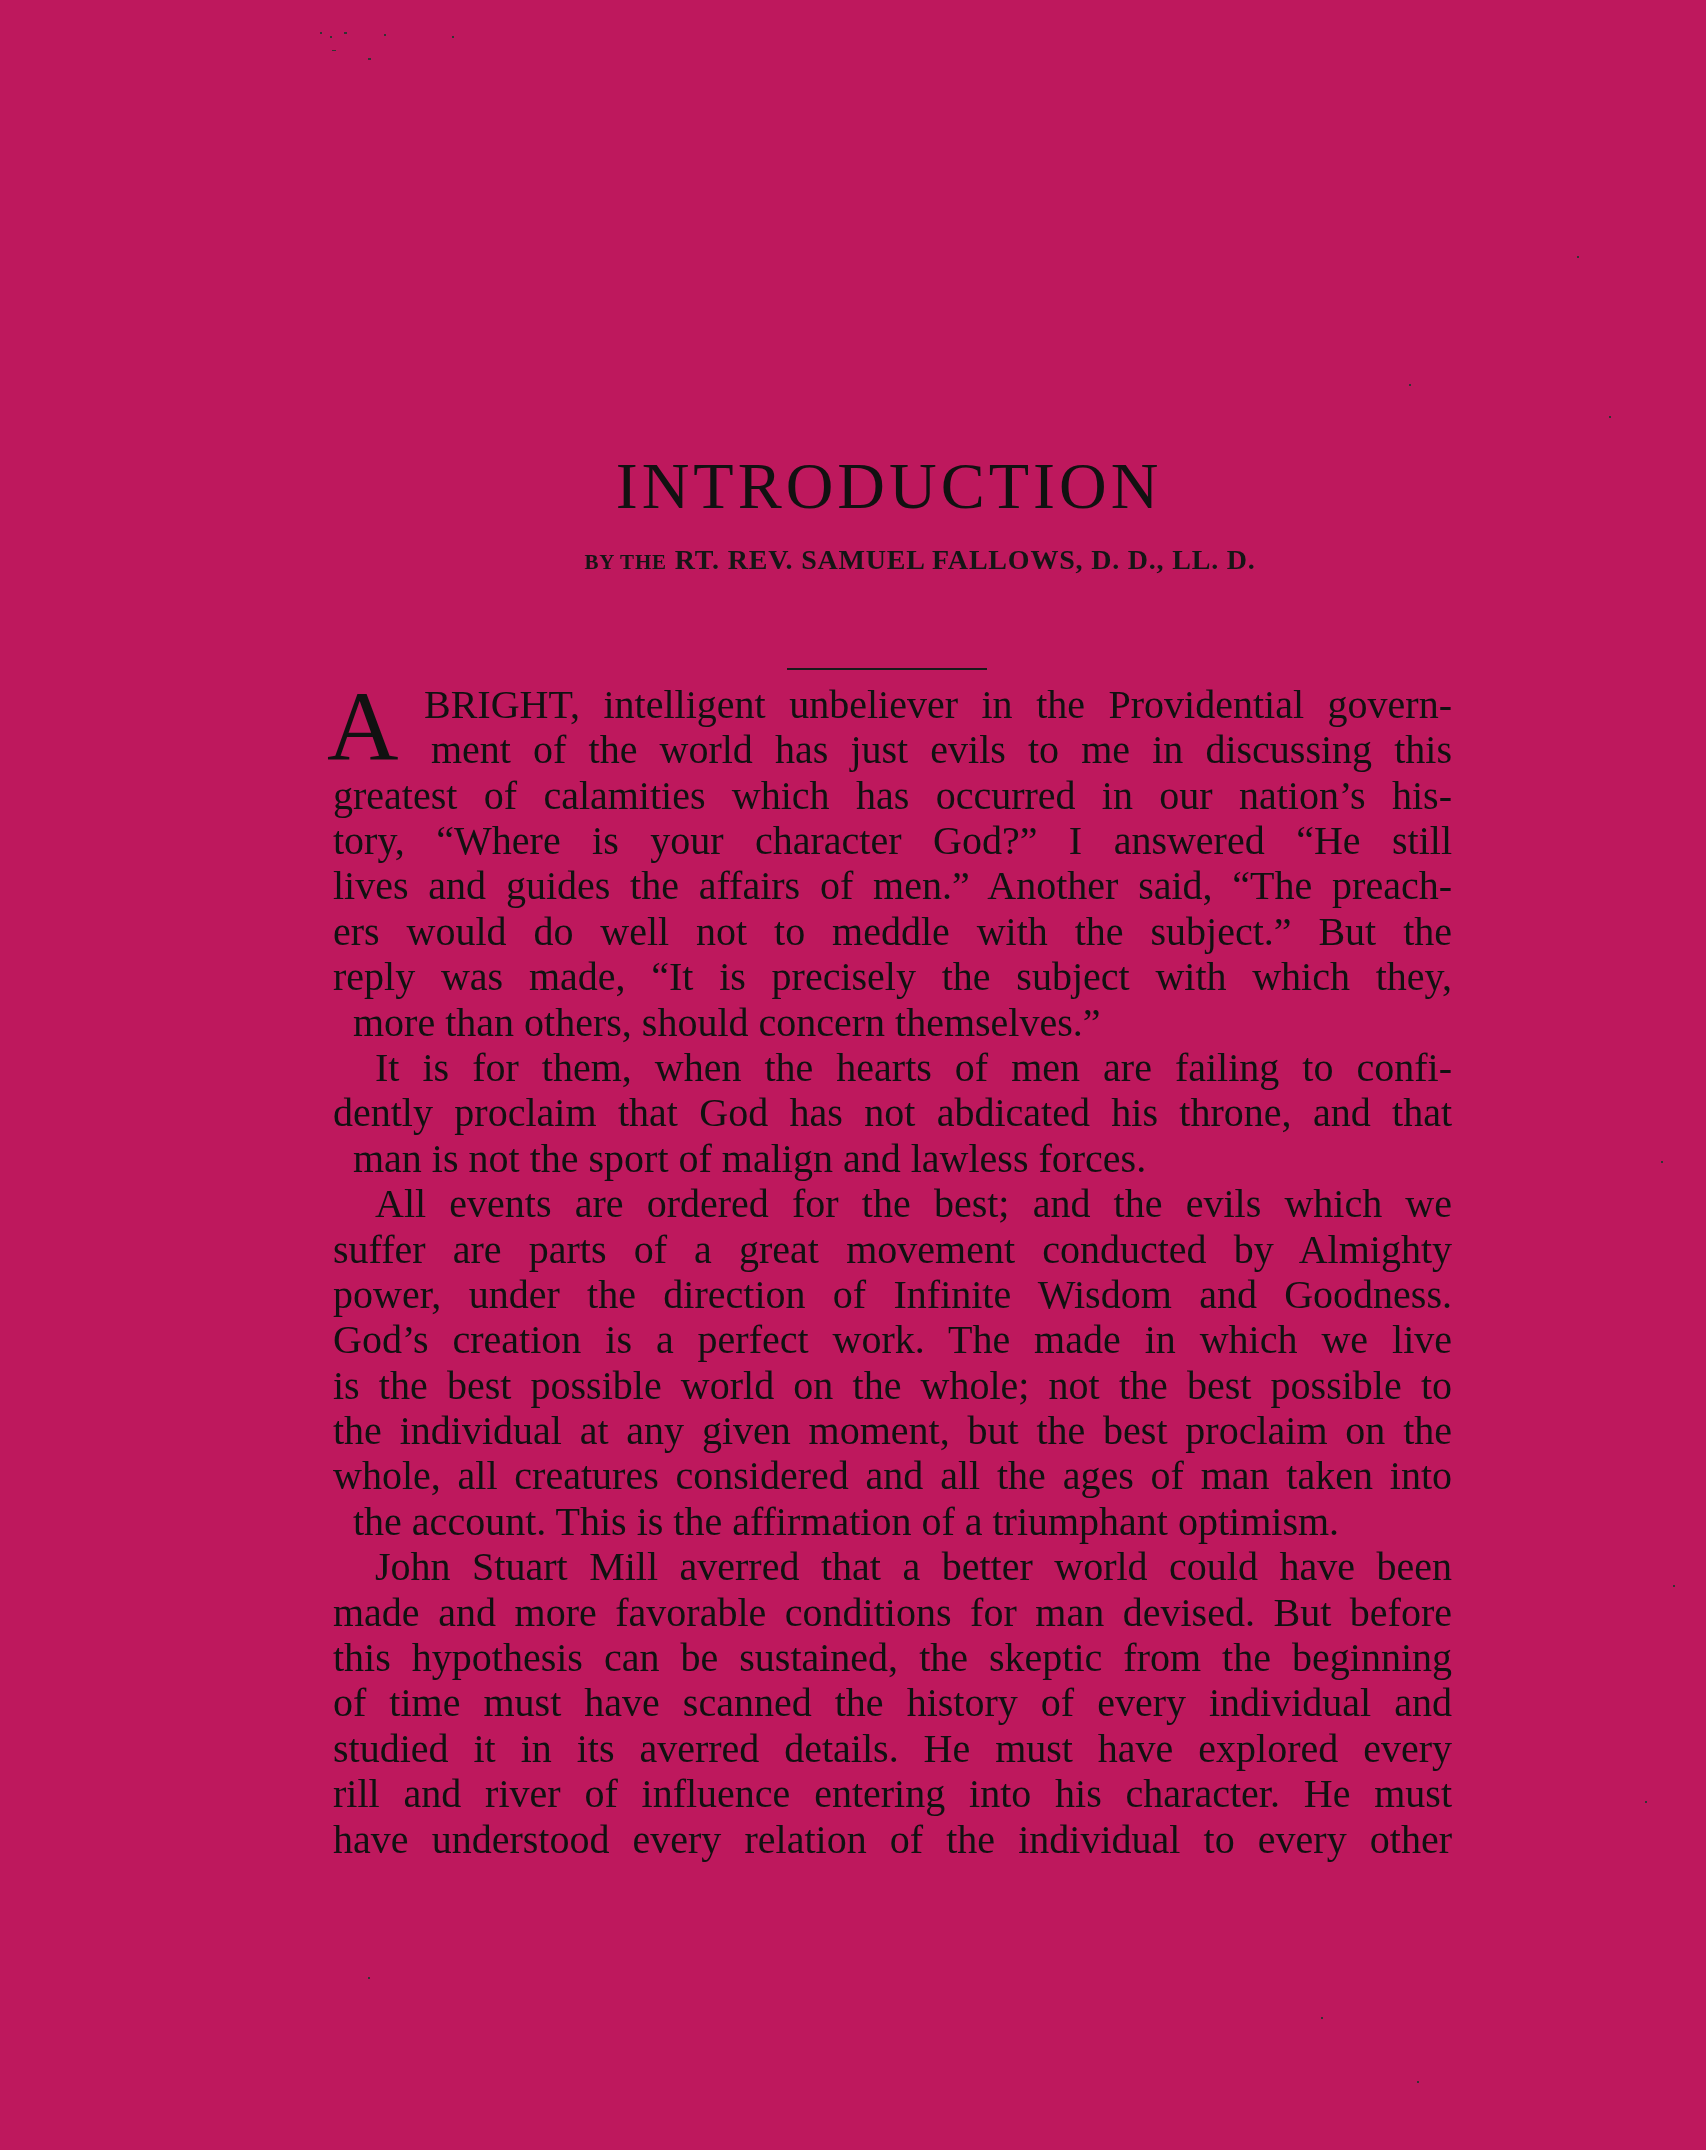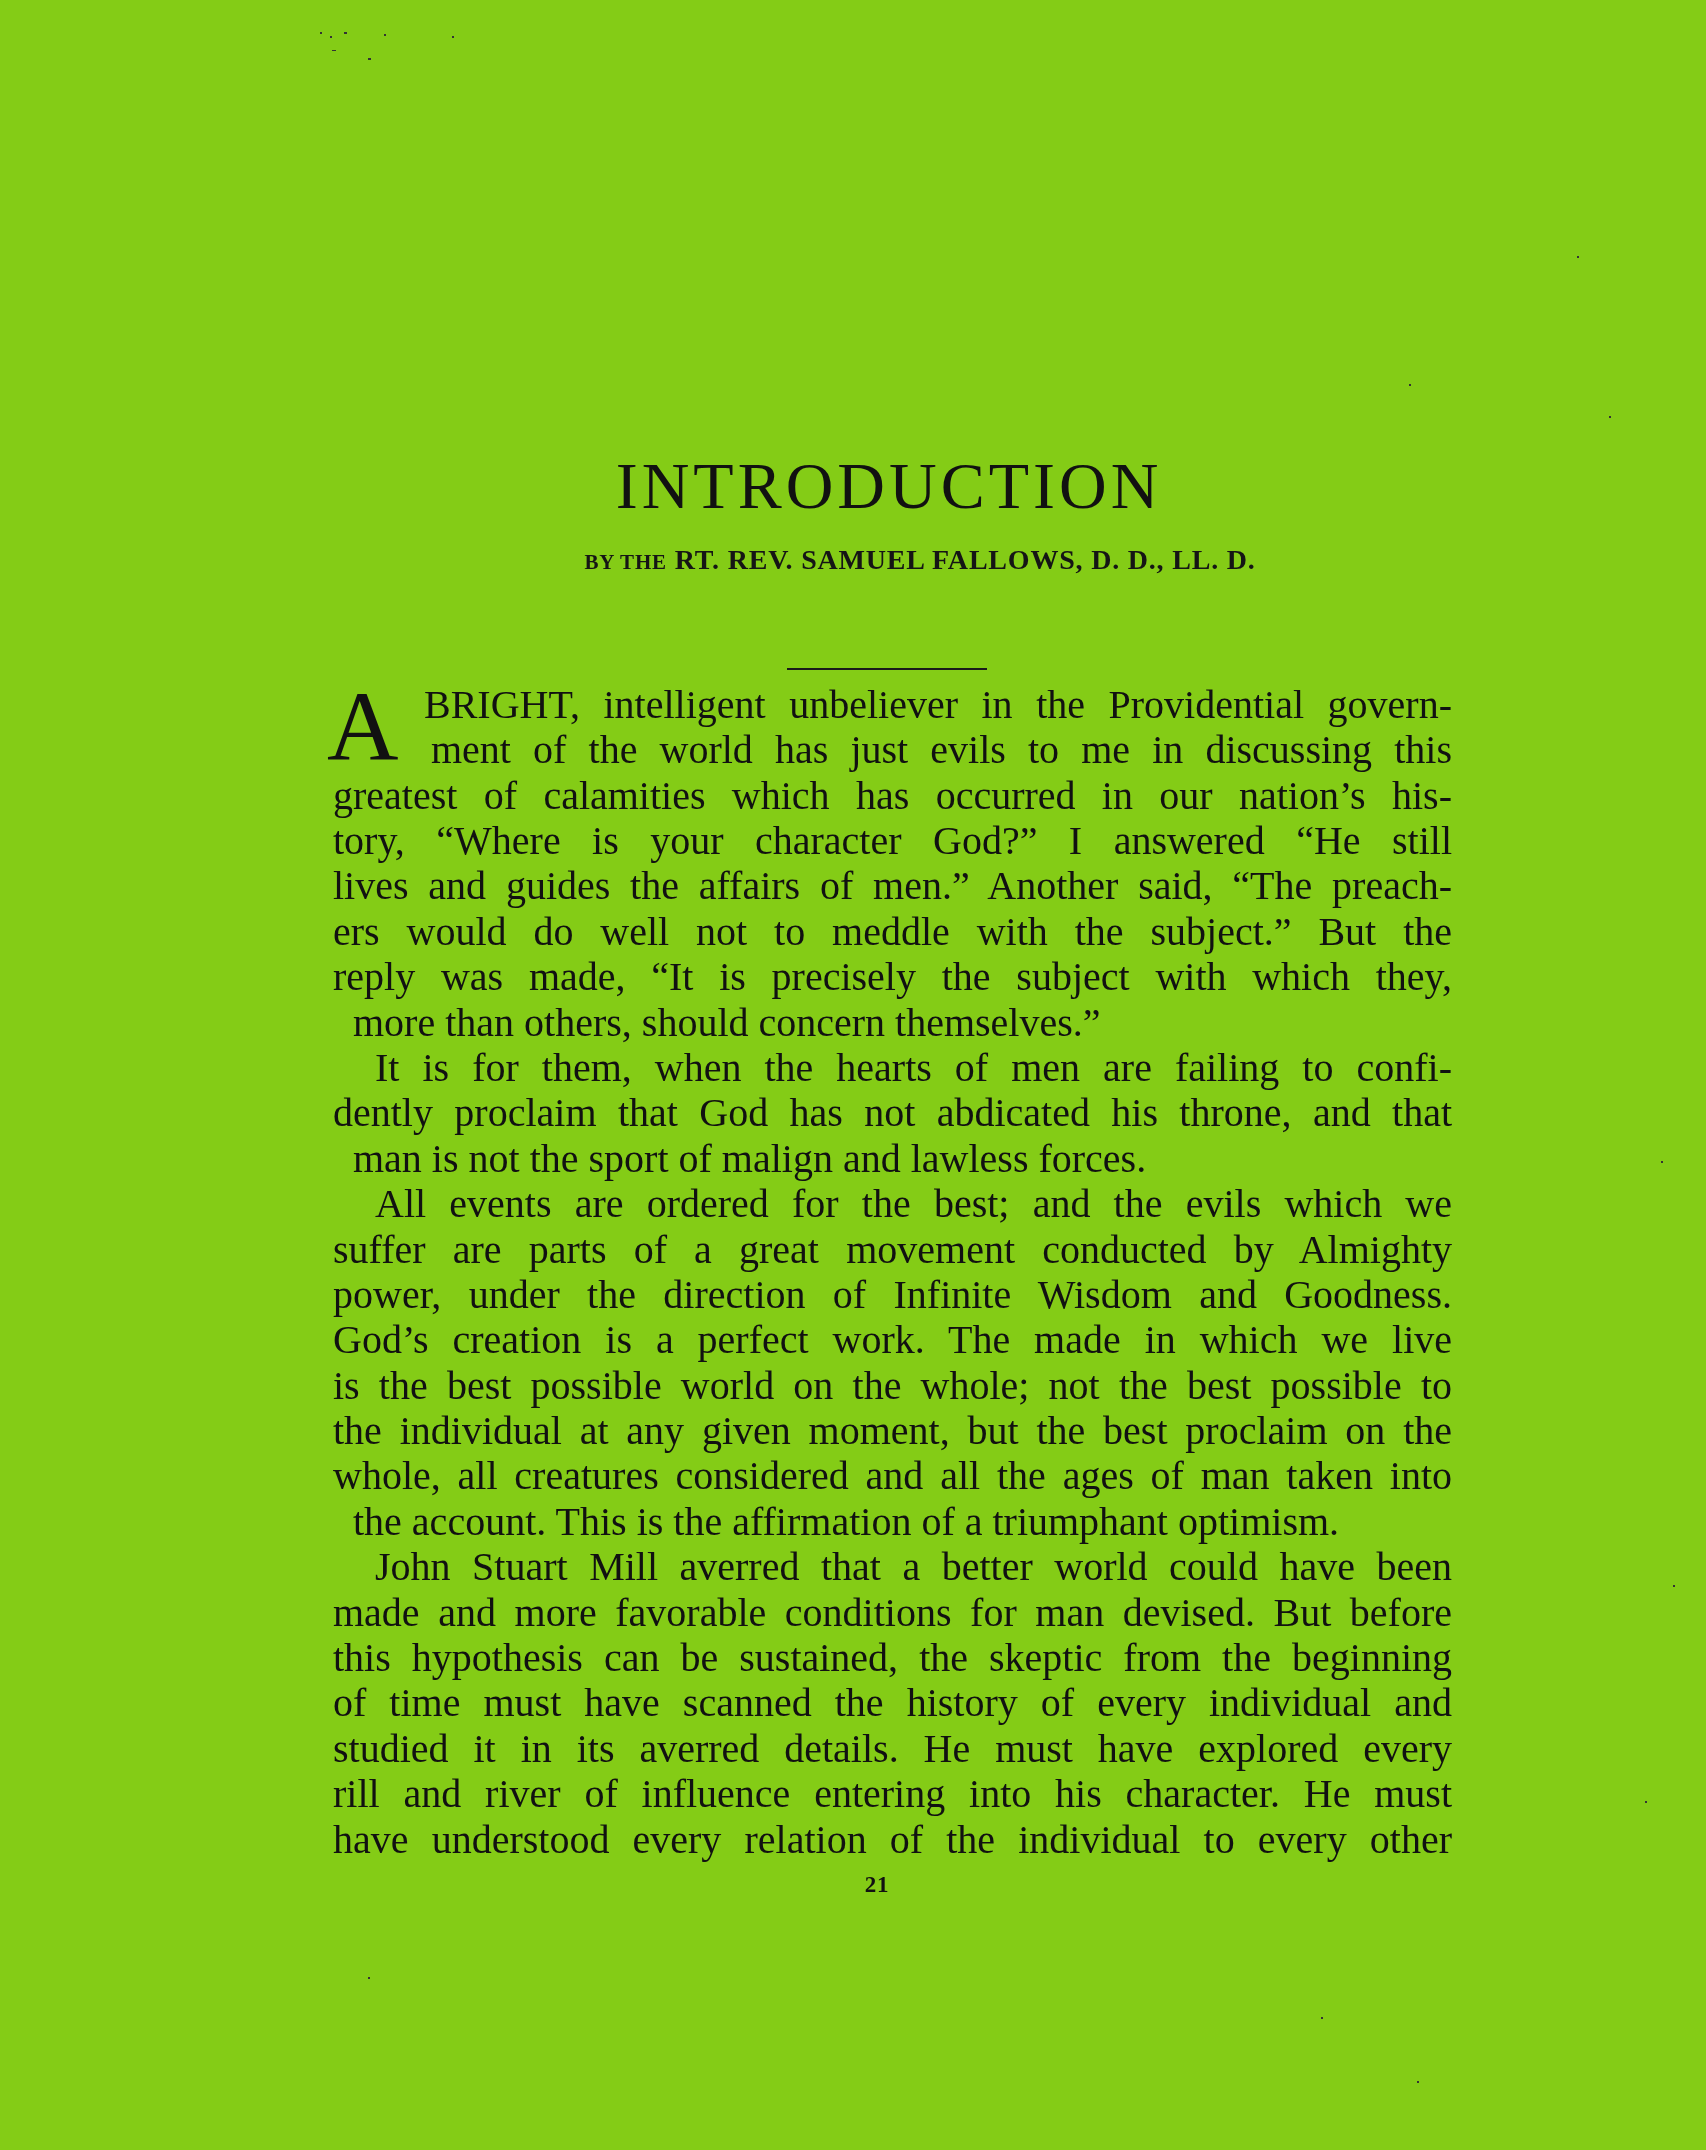--- a/index.html
+++ b/index.html
@@ -1,17 +1,17 @@
 <!DOCTYPE html>
 <html style="font-size:12.8px"><head>
 <meta charset="utf-8">
 <style>
   html, body { margin: 0; padding: 0; background: #ffffff; }
   body { width: 1706px; height: 2151px; position: relative; overflow: hidden; }
-  .page { position: absolute; left: 0; top: 0; width: 1706px; height: 2151px; background: #84cc16; color: #111111;
+  .page { position: absolute; left: 0; top: 0; width: 1706px; height: 2151px; background: #be185d; color: #111111;
           font-family: "Liberation Serif", "DejaVu Serif", serif; }
   .title { position: absolute; left: 0; width: 1706px; top: 453px; text-align: center;
            padding-left: 72px; box-sizing: border-box;
            font-size: 66px; line-height: 66px; letter-spacing: 4px; font-weight: normal; color: #111; }
   .byline { position: absolute; left: 0; width: 1706px; top: 544px; text-align: center;
             padding-left: 70px; box-sizing: border-box;
             font-size: 28px; line-height: 32px; font-weight: bold; letter-spacing: 0.8px; color: #151515; margin-left: 32px; }
   .byline .sc { font-size: 21px; }
   .rule { position: absolute; left: 787px; top: 668px; width: 200px; height: 2.4px; background: #1a1a1a; }
   .body { position: absolute; left: 329px; top: 0; width: 1119px; }
@@ -66,21 +66,20 @@
     <div class="line last" style="top:1499px">the account.  This is the affirmation of a triumphant optimism.</div>
     <div class="line indent" style="top:1544px">John Stuart Mill averred that a better world could have been</div>
     <div class="line" style="top:1590px">made and more favorable conditions for man devised.  But before</div>
     <div class="line" style="top:1635px">this hypothesis can be sustained, the skeptic from the beginning</div>
     <div class="line" style="top:1680px">of time must have scanned the history of every individual and</div>
     <div class="line" style="top:1726px">studied it in its averred details.  He must have explored every</div>
     <div class="line" style="top:1771px">rill and river of influence entering into his character.  He must</div>
     <div class="line" style="top:1817px">have understood every relation of the individual to every other</div>
   </div>
 
-  <div class="pagenum">21</div>
 
   <div>
     <div class="speck" style="left:320px;top:32px;width:2.4px;height:1.6px"></div>
     <div class="speck" style="left:330px;top:36px;width:1.6px;height:1.6px"></div>
     <div class="speck" style="left:344px;top:32px;width:3.2px;height:1.6px"></div>
     <div class="speck" style="left:332px;top:50px;width:4px;height:0.8px"></div>
     <div class="speck" style="left:368px;top:58px;width:3.2px;height:1.6px"></div>
     <div class="speck" style="left:384px;top:34px;width:1.6px;height:1.6px"></div>
     <div class="speck" style="left:452px;top:36px;width:1.6px;height:1.6px"></div>
     <div class="speck" style="left:1409px;top:384px;width:2.4px;height:2.4px"></div>

